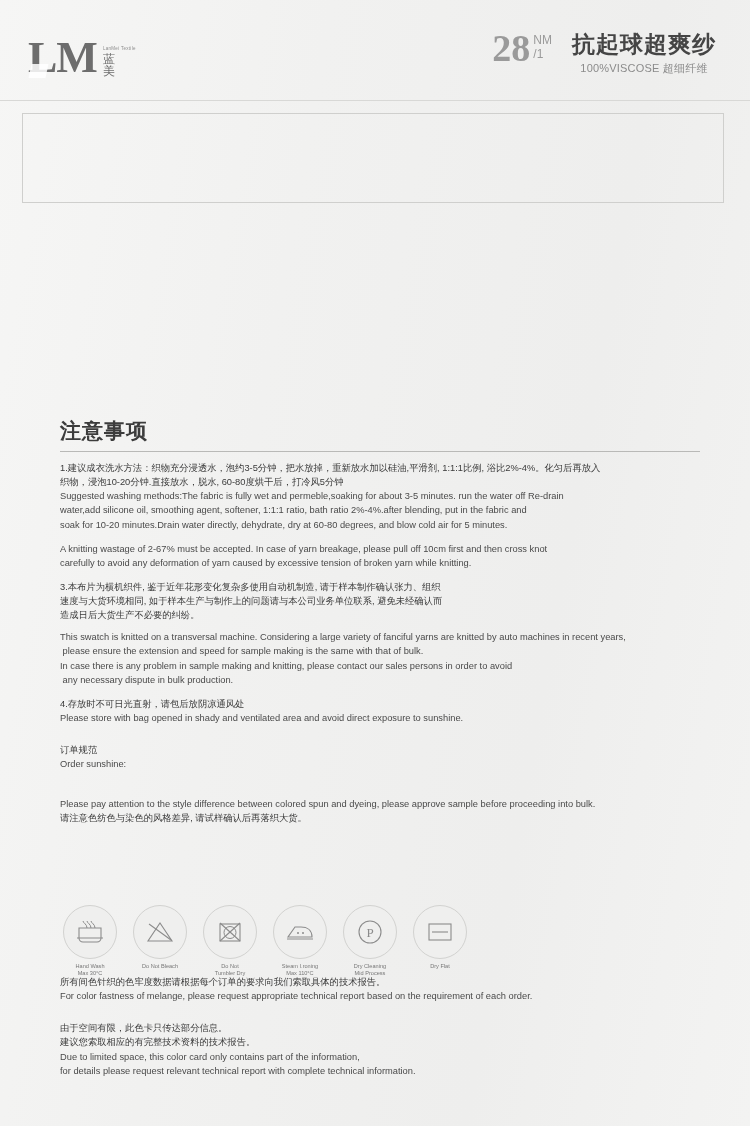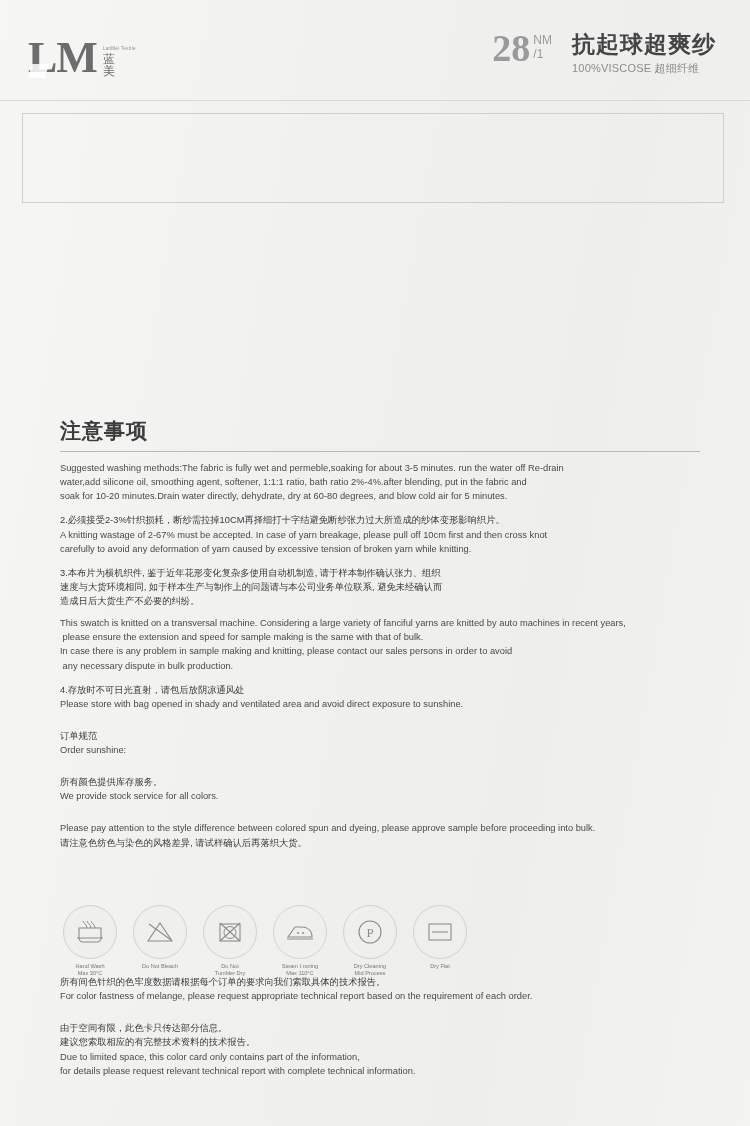--- a/index.html
+++ b/index.html
@@ -92,21 +92,21 @@
     flex-direction: column;
     font-size: 12px;
     line-height: 1.15;
     margin-left: 3px;
     padding-top: 4px;
     color: #9a9a9a;
   }
   .title-block {
     display: flex;
     flex-direction: column;
-    align-items: flex-start;
+    align-items: center;
     padding-top: 2px;
   }
   .title-cn {
     font-size: 23px;
     font-weight: bold;
     color: #454545;
     letter-spacing: 1px;
     line-height: 1.1;
   }
   .title-en {
@@ -228,26 +228,27 @@
     </div>
   </div>
 
   <div class="swatch-frame"></div>
 
   <div class="notes">
     <h1 class="notes-title">注意事项</h1>
     <div class="rule"></div>
 
     <div class="para">
+      <div class="ln cn">1.建议成衣洗水方法：织物充分浸透水，泡约3-5分钟，把水放掉，重新放水加以硅油,平滑剂, 1:1:1比例, 浴比2%-4%。化匀后再放入
+织物，浸泡10-20分钟.直接放水，脱水, 60-80度烘干后，打冷风5分钟</div>
       <div class="ln en">Suggested washing methods:The fabric is fully wet and permeble,soaking for about 3-5 minutes. run the water off Re-drain
 water,add silicone oil, smoothing agent, softener, 1:1:1 ratio, bath ratio 2%-4%.after blending, put in the fabric and
 soak for 10-20 minutes.Drain water directly, dehydrate, dry at 60-80 degrees, and blow cold air for 5 minutes.</div>
     </div>
     <div class="para">
-      <div class="ln cn">2.必须接受2-3%针织损耗，断纱需拉掉10CM再择细打十字结避免断纱张力过大所造成的纱体变形影响织片。</div>
       <div class="ln en">A knitting wastage of 2-67% must be accepted. In case of yarn breakage, please pull off 10cm first and then cross knot
 carefully to avoid any deformation of yarn caused by excessive tension of broken yarn while knitting.</div>
     </div>
     <div class="para">
       <div class="ln cn">3.本布片为横机织件, 鉴于近年花形变化复杂多使用自动机制造, 请于样本制作确认张力、组织
 速度与大货环境相同, 如于样本生产与制作上的问题请与本公司业务单位联系, 避免未经确认而
 造成日后大货生产不必要的纠纷。</div>
       <div class="gap"></div>
       <div class="ln en">This swatch is knitted on a transversal machine. Considering a large variety of fanciful yarns are knitted by auto machines in recent years,
  please ensure the extension and speed for sample making is the same with that of bulk.
@@ -258,24 +259,20 @@
       <div class="ln cn">4.存放时不可日光直射，请包后放阴凉通风处</div>
       <div class="ln en">Please store with bag opened in shady and ventilated area and avoid direct exposure to sunshine.</div>
     </div>
 
     <div class="gap"></div>
     <div class="para">
       <div class="ln cn">订单规范</div>
       <div class="ln en">Order sunshine:</div>
     </div>
     <div class="gap"></div>
-    <div class="para">
-      <div class="ln cn">所有颜色提供库存服务。</div>
-      <div class="ln en">We provide stock service for all colors.</div>
-    </div>
     <div class="gap"></div>
     <div class="para">
       <div class="ln en">Please pay attention to the style difference between colored spun and dyeing, please approve sample before proceeding into bulk.</div>
       <div class="ln cn">请注意色纺色与染色的风格差异, 请试样确认后再落织大货。</div>
     </div>
   </div>
 
   <div class="care-row">
 
     <div class="care">

